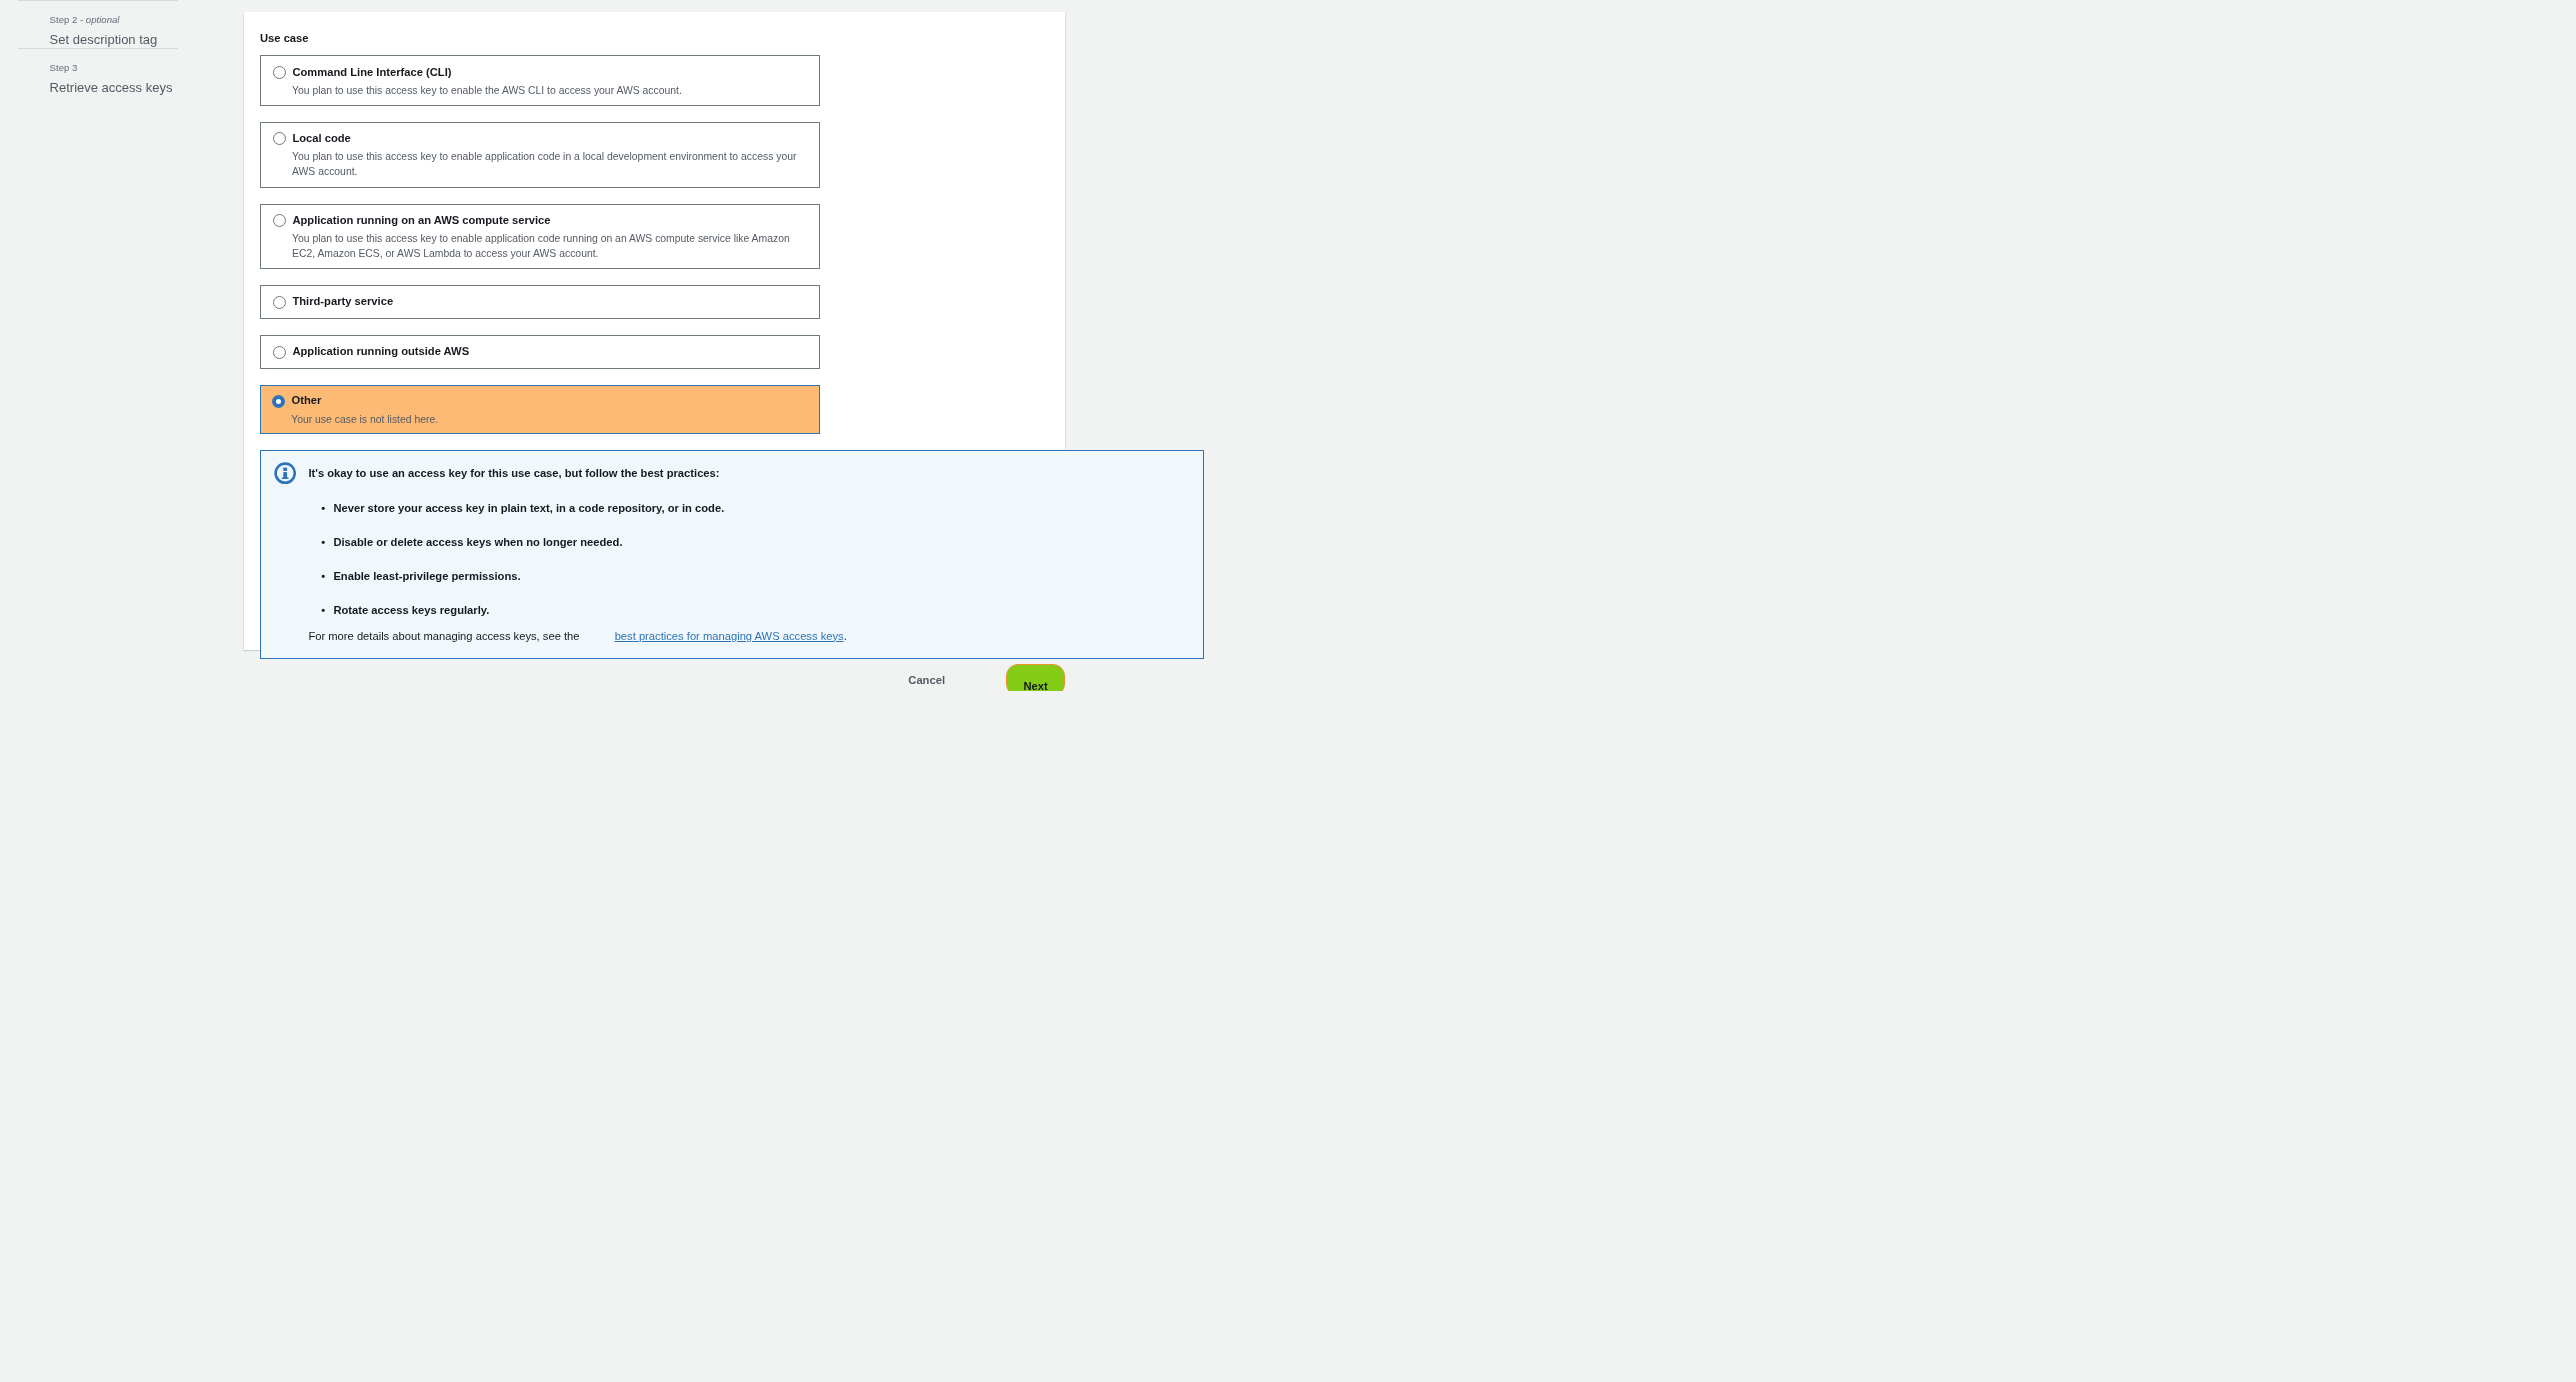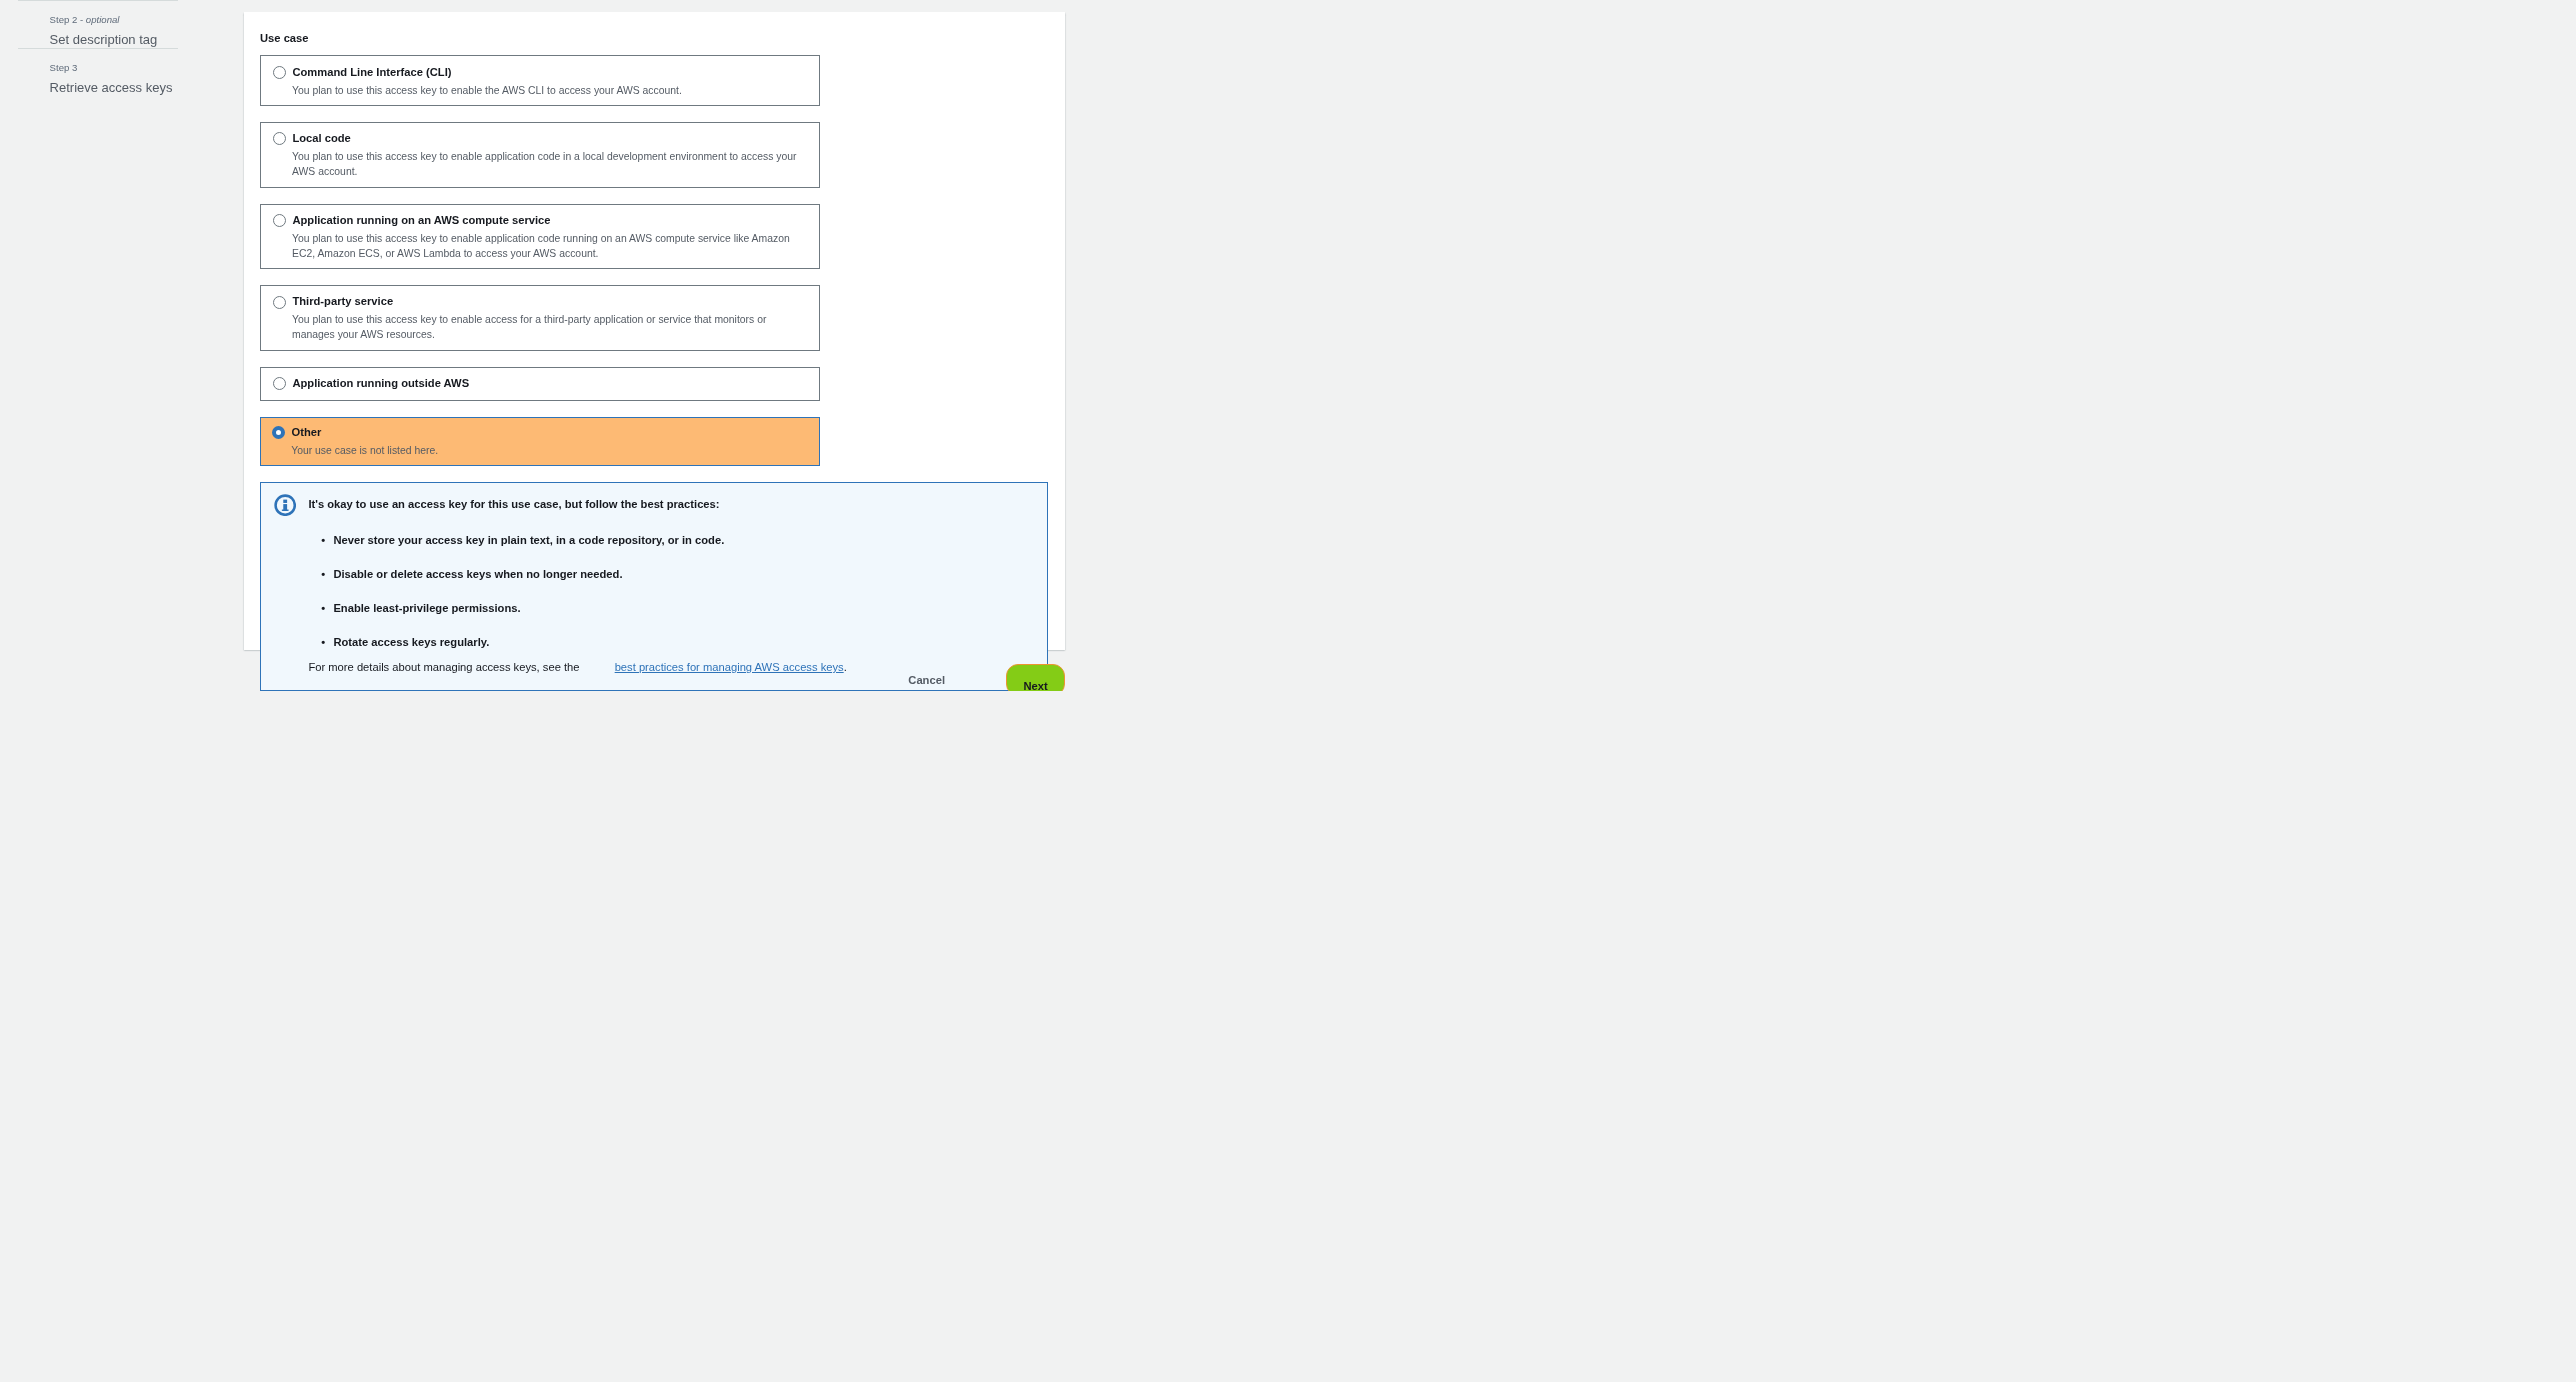--- a/index.html
+++ b/index.html
@@ -94,21 +94,21 @@
   .opt-desc {
     margin: 1.6px 0 0 19px;
     font-size: 10.4px;
     line-height: 15px;
     color: #545b64;
     max-width: 538px;
   }
 
   
   .alert {
-    width: 788px;
+    width: 944px;
     border: 1.6px solid #2e73b8;
     background: #f1f8fd;
     padding: 11.2px 13px 13px 13px;
     display: flex;
     align-items: flex-start;
   }
   .alert-icon {
     flex: 0 0 22.4px;
     width: 22.4px; height: 22.4px;
     margin-right: 12px;
@@ -228,21 +228,20 @@
       <span class="opt-label">Application running on an AWS compute service</span>
     </div>
     <div class="opt-desc">You plan to use this access key to enable application code running on an AWS compute service like Amazon EC2, Amazon ECS, or AWS Lambda to access your AWS account.</div>
   </div>
 
   <div class="tile">
     <div class="tile-top">
       <span class="radio"></span>
       <span class="opt-label">Third-party service</span>
     </div>
-    <div class="opt-desc">You plan to use this access key to enable access for a third-party application or service that monitors or manages your AWS resources.</div>
   </div>
 
   <div class="tile">
     <div class="tile-top">
       <span class="radio"></span>
       <span class="opt-label">Application running outside AWS</span>
     </div>
   </div>
 
   <div class="tile selected">

